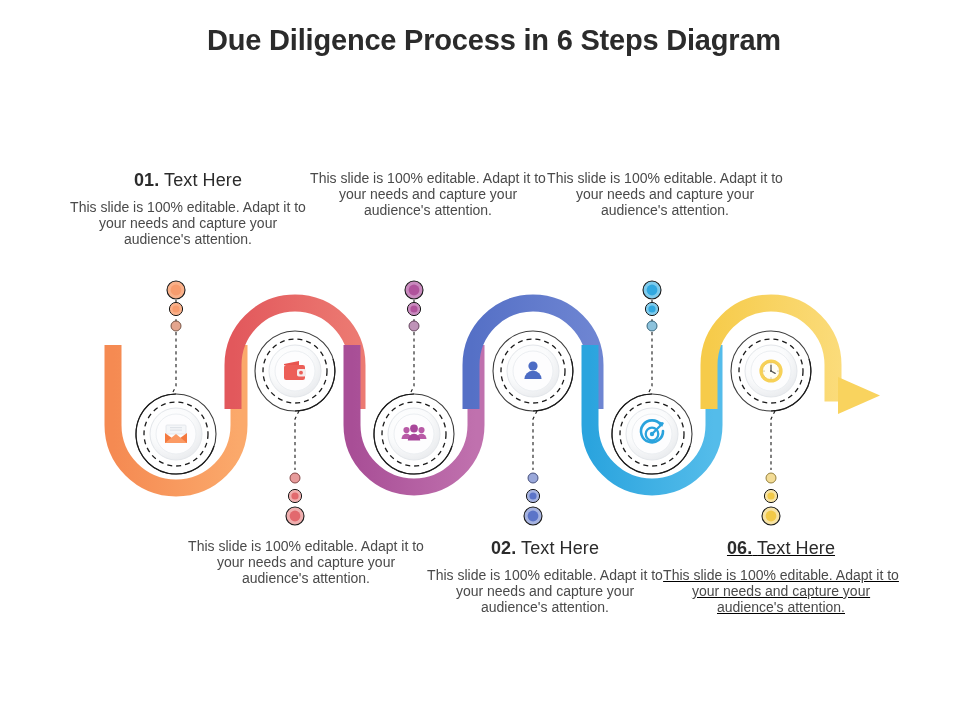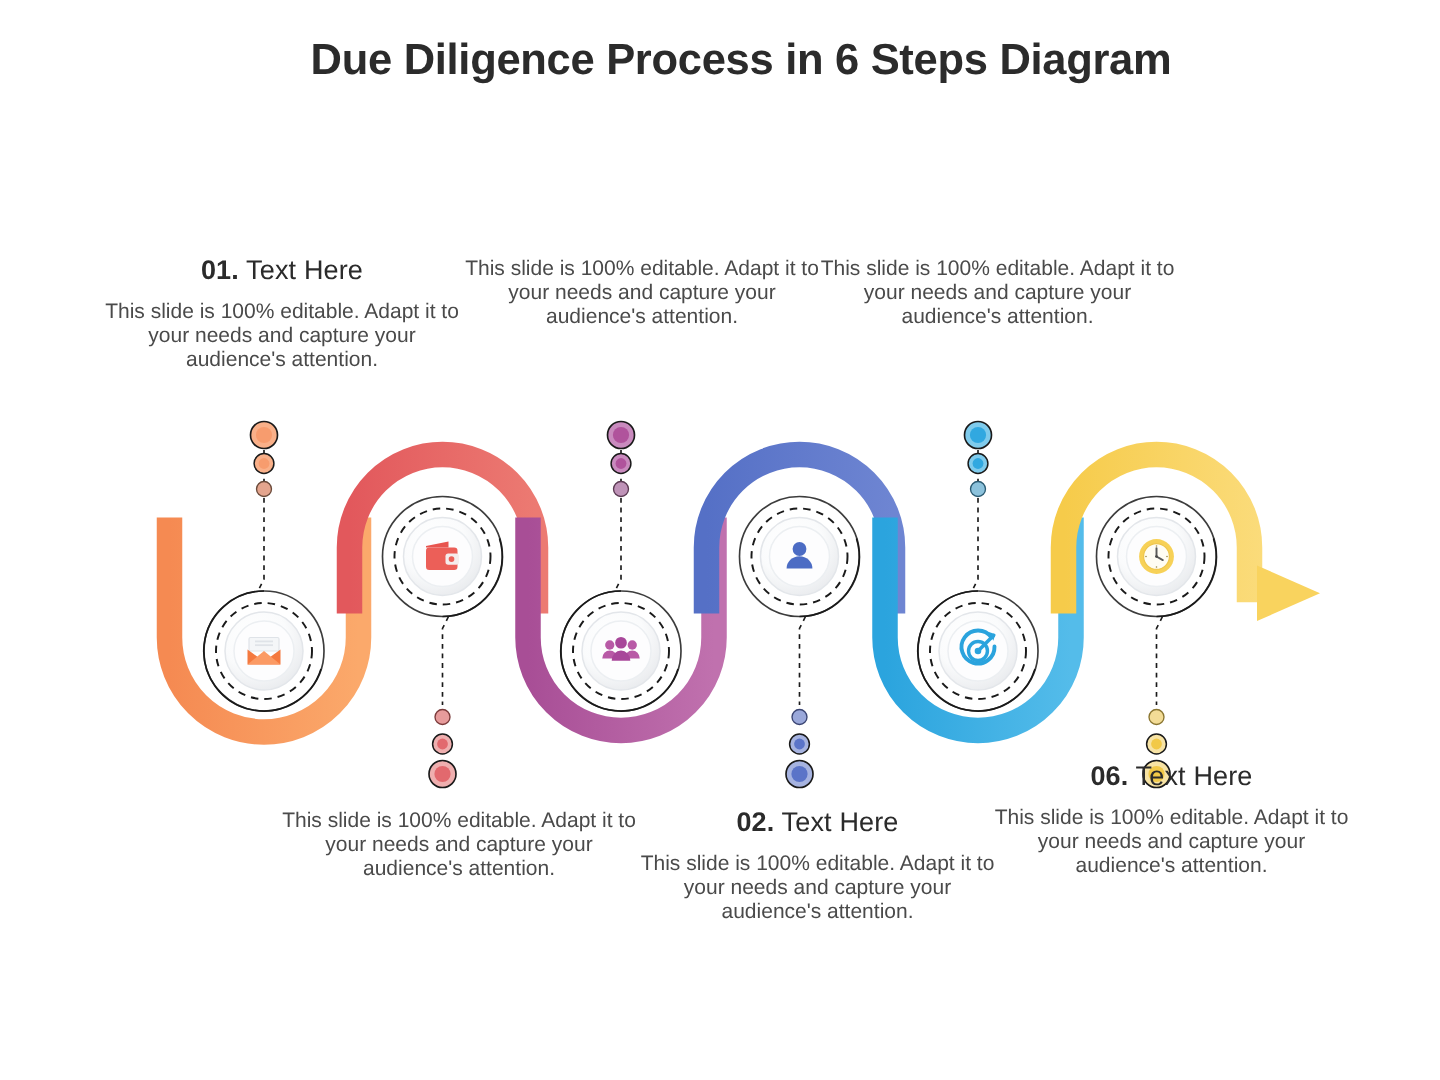--- a/index.html
+++ b/index.html
@@ -52,21 +52,21 @@
     line-height: 16px;
     color: #4a4a4a;
   }
   
   #block-1 { left: 68px;  top: 170px; }
   #block-3 { left: 308px; top: 170px; }
   #block-5 { left: 545px; top: 170px; }
   
   #block-2 { left: 186px; top: 538px; }
   #block-4 { left: 425px; top: 538px; }
-  #block-6 { left: 661px; top: 507px; }
+  #block-6 { left: 661px; top: 538px; text-decoration: underline; }
 
   #diagram-svg {
     position: absolute;
     left: 0;
     top: 0;
     width: 960px;
     height: 720px;
   }
 </style>
 </head>

